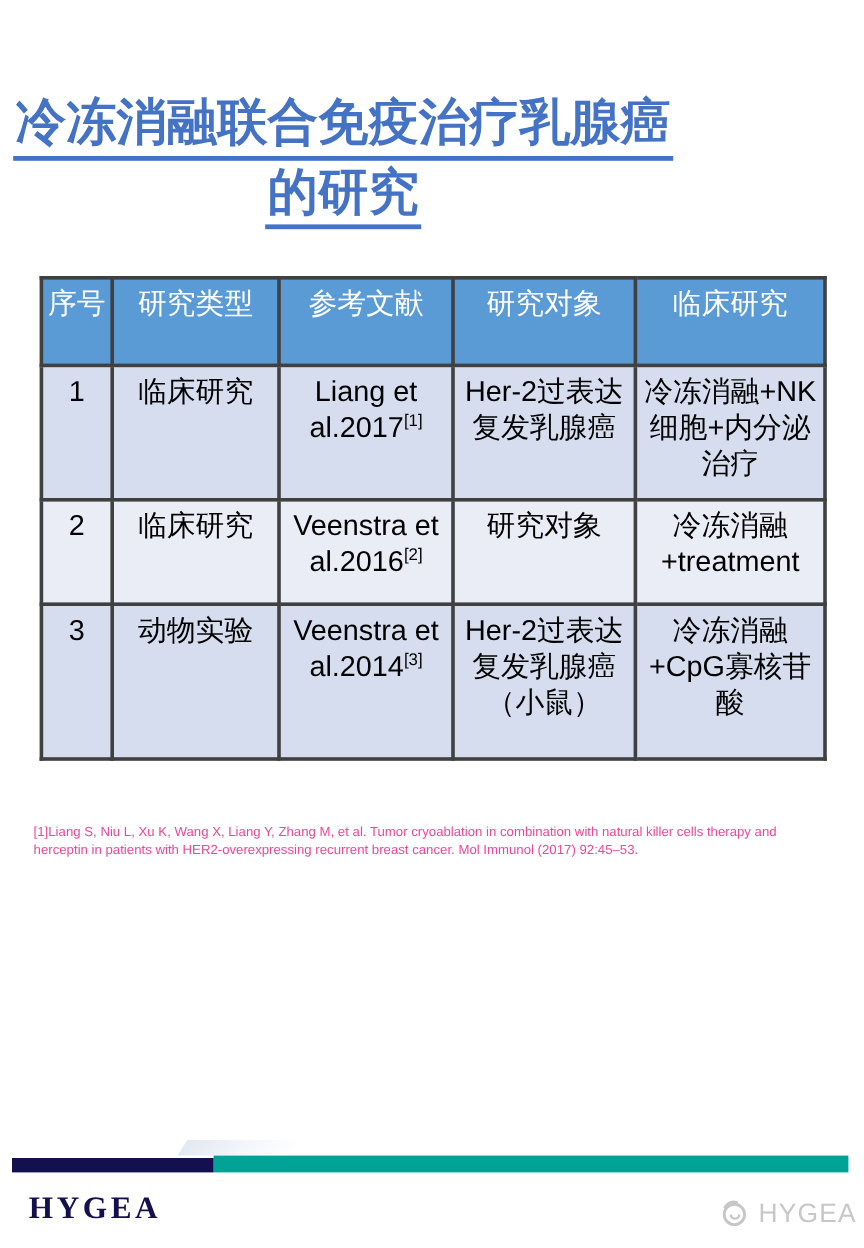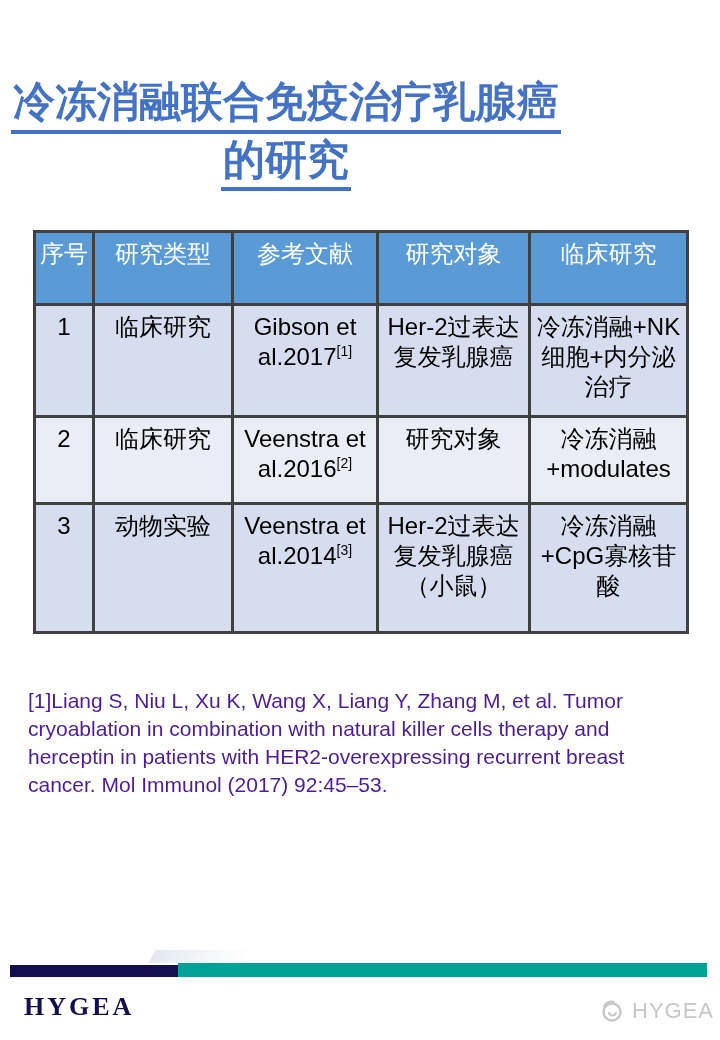--- a/index.html
+++ b/index.html
@@ -19,21 +19,21 @@
   table.study th,table.study td{border:3px solid #404040;vertical-align:top;
               padding:6px 4px 2px;word-break:break-word;}
   table.study th{background:var(--header-bg,#5B9BD5);color:#ffffff;font-weight:normal;}
   table.study tr.band-a td{background:var(--band-a,#D6DDEE);}
   table.study tr.band-b td{background:var(--band-b,#EAEDF6);}
   table.study td{color:#000;}
   sup.refmark{font-size:14px;vertical-align:super;line-height:0;}
 
   
   .footnotes{position:absolute;left:28px;top:687px;width:666px;
-             font-size:21px;line-height:1.34;color:#4c1d95;}
+             font-size:11px;line-height:1.34;color:#ec4899;}
   .footnotes p{margin:0;}
 
   
   .bar-teal{position:absolute;left:178px;top:963px;width:529px;height:14px;
             background:var(--teal,#00A396);}
   .bar-navy{position:absolute;left:10px;top:965px;width:168px;height:12px;
             background:var(--navy,#14104F);}
   .bar-highlight{position:absolute;left:152px;top:950px;width:95px;height:13px;
             background:linear-gradient(100deg,#dfe6f0 0%,#f2f5fa 55%,rgba(255,255,255,0) 100%);
             transform:skewX(-32deg);opacity:.9;}
@@ -67,30 +67,30 @@
         <tr style="height:73px">
       <th>序号</th>
       <th>研究类型</th>
       <th>参考文献</th>
       <th>研究对象</th>
       <th>临床研究</th>
     </tr>
     <tr class="band-a" style="height:112px">
       <td>1</td>
       <td>临床研究</td>
-      <td><span>Gibson et al.2017</span><sup class="refmark">[1]</sup></td>
+      <td><span>Liang et al.2017</span><sup class="refmark">[1]</sup></td>
       <td>Her-2过表达复发乳腺癌</td>
       <td>冷冻消融+NK细胞+内分泌治疗</td>
     </tr>
     <tr class="band-b" style="height:87px">
       <td>2</td>
       <td>临床研究</td>
       <td><span>Veenstra et al.2016</span><sup class="refmark">[2]</sup></td>
       <td>研究对象</td>
-      <td>冷冻消融+modulates</td>
+      <td>冷冻消融+treatment</td>
     </tr>
     <tr class="band-a" style="height:129px">
       <td>3</td>
       <td>动物实验</td>
       <td><span>Veenstra et al.2014</span><sup class="refmark">[3]</sup></td>
       <td>Her-2过表达复发乳腺癌（小鼠）</td>
       <td>冷冻消融+CpG寡核苷酸</td>
     </tr>
   </tbody>
     </table>

